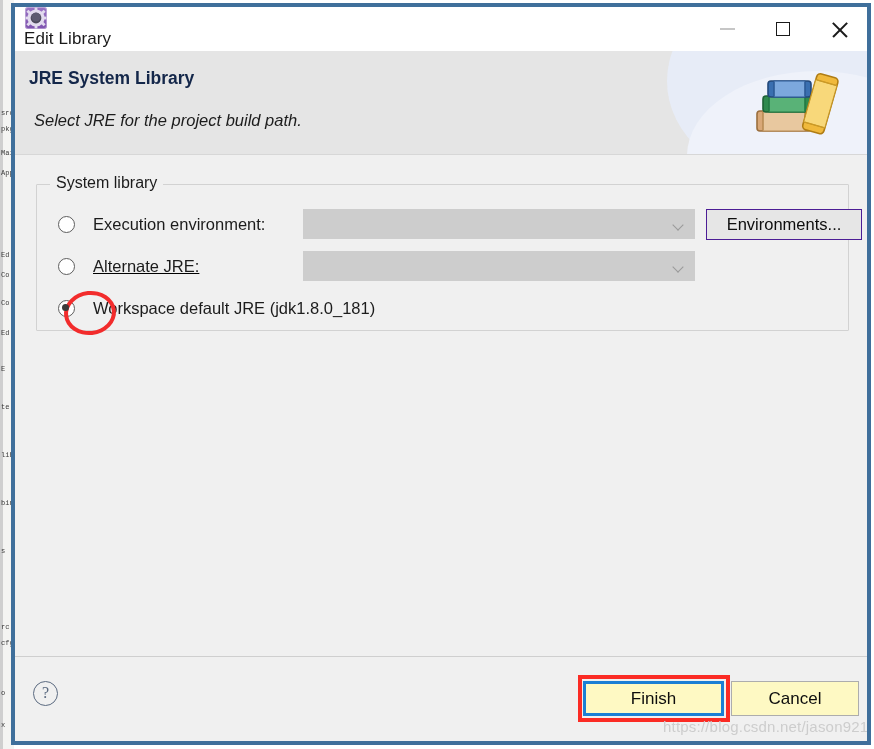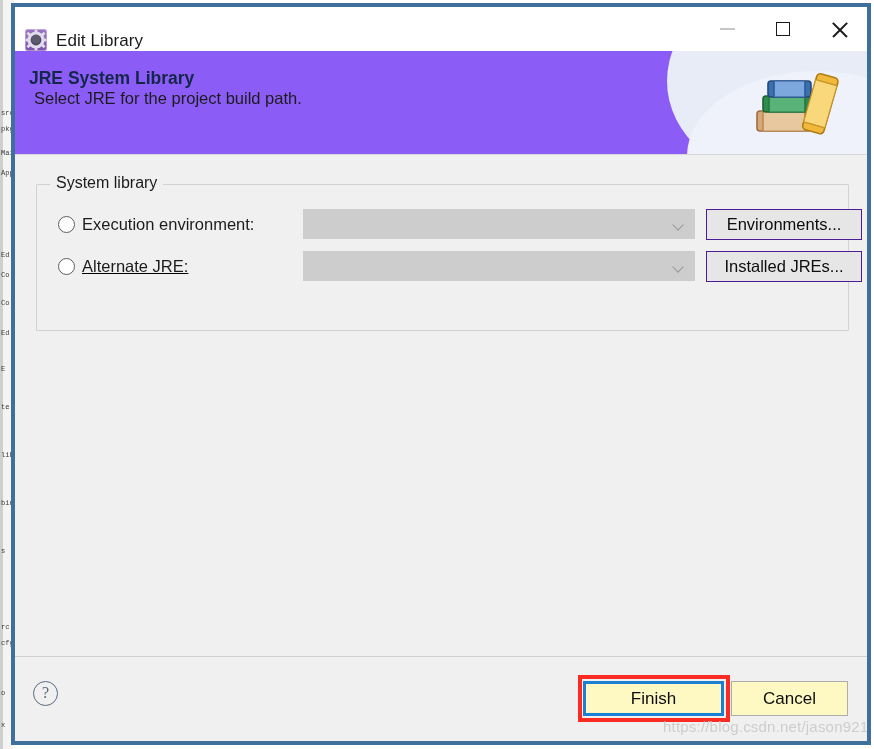--- a/index.html
+++ b/index.html
@@ -66,21 +66,22 @@
     background: #ffffff;
     overflow: hidden;
   }
 
   
   #titlebar {
     position: relative;
     height: 44px;
     background: #ffffff;
     display: flex;
-    align-items: flex-end;
+    align-items: flex-start;
+    flex-direction: column;
   }
   #title-icon {
     width: 22px; height: 22px;
     margin-left: 10px;
     background: linear-gradient(#9a74c4, #7d52ae);
     border-radius: 3px;
     position: relative;
     flex: none;
     box-shadow: inset 0 0 0 1px rgba(255,255,255,.35);
   }
@@ -129,36 +130,37 @@
     width: 20px; height: 1.7px;
     background: #1a1a1a;
   }
   .win-btn .glyph-close::before { transform: rotate(45deg); }
   .win-btn .glyph-close::after  { transform: rotate(-45deg); }
 
   
   #header {
     position: relative;
     height: 103px;
-    background: #8b5cf6;
+    background: #e5e5e5;
     border-bottom: 1px solid #d7d7d7;
     overflow: hidden;
   }
   #header-title {
     position: absolute;
     left: 14px; top: 17px;
     font-size: 17.5px;
     font-weight: bold;
     color: #14274a;
   }
   #header-subtitle {
     position: absolute;
-    left: 19px; top: 38px;
+    left: 19px; top: 60px;
     font-size: 16.5px;
     color: #1c1c1c;
+    font-style: italic;
   }
   #header-swoosh {
     position: absolute;
     right: -40px; top: -70px;
     width: 240px; height: 200px;
     border-radius: 50%;
     background: #e7ecf7;
   }
   #header-swoosh2 {
     position: absolute;
@@ -196,20 +198,21 @@
     font-size: 16px;
     color: #1c1c1c;
   }
   .row {
     position: absolute;
     left: 0;
     right: 0;
     height: 30px;
     display: flex;
     align-items: center;
+    gap: 11px;
   }
   #row1 { top: 24px; }
   #row2 { top: 66px; text-decoration: underline; }
   #row3 { top: 108px; }
 
   .radio {
     position: relative;
     width: 17px; height: 17px;
     border-radius: 50%;
     border: 1.6px solid #5e5e5e;
@@ -331,21 +334,21 @@
   }
   #finish-btn {
     left: 568px;
     width: 141px;
     outline: 2px solid #1b7fd4;
     outline-offset: -3px;
     border-color: #1b7fd4;
   }
   #cancel-btn {
     left: 716px;
-    width: 117px;
+    width: 128px;
   }
   #annot-rect {
     position: absolute;
     left: 563px;
     top: 18px;
     width: 152px;
     height: 47px;
     border: 4px solid #fb2b24;
     box-sizing: border-box;
     pointer-events: none;
@@ -474,23 +477,28 @@
           <div class="side-btn" style="top:0">Environments...</div>
         </div>
 
         <div class="row" id="row2">
           <div class="radio"></div>
           <div class="radio-label">Alternate JRE:</div>
           <div class="combo" style="top:0">
             <div class="combo-text"></div>
             <div class="combo-arrow"></div>
           </div>
-          <div class="side-btn" style="top:0">Installed JREs...</div>
         </div>
 
+        <div class="row" id="row3">
+          <div class="radio checked">
+            <div id="annot-circle"></div>
+          </div>
+          <div class="radio-label">Workspace default JRE (jdk1.8.0_181)</div>
+        </div>
       </div>
     </div>
 
     <div id="footer">
       <div id="help-icon">?</div>
       <div class="dlg-btn" id="finish-btn">Finish</div>
       <div class="dlg-btn" id="cancel-btn">Cancel</div>
       <div id="annot-rect"></div>
       <div id="watermark">https://blog.csdn.net/jason9211</div>
     </div>

